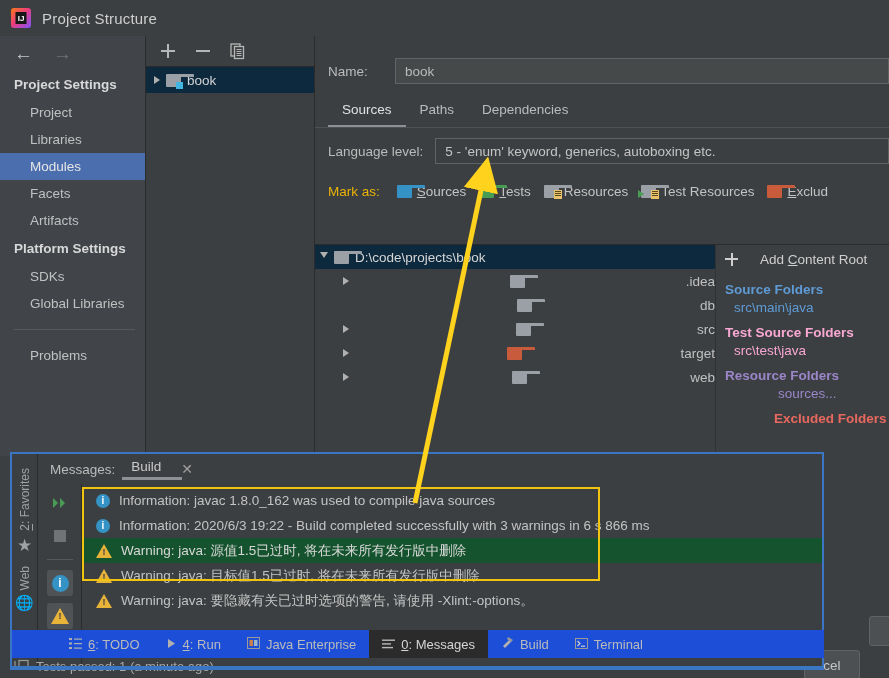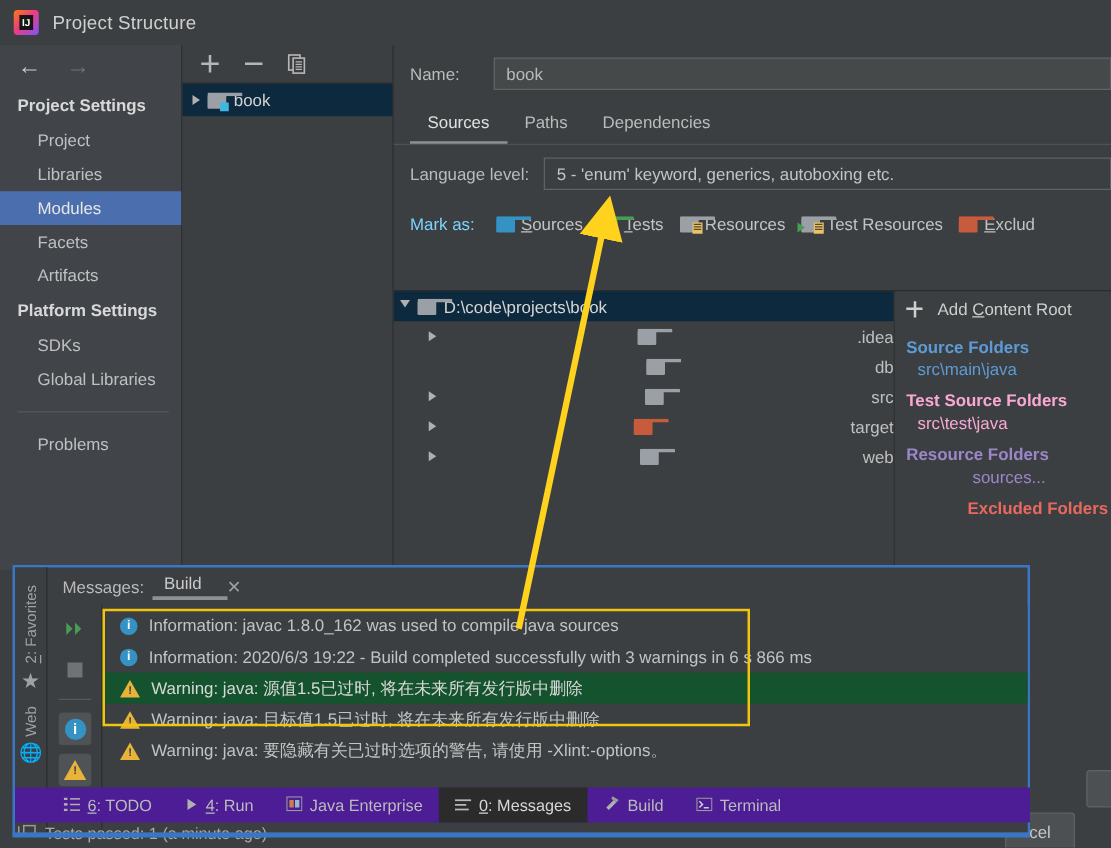--- a/index.html
+++ b/index.html
@@ -75,21 +75,21 @@
   .fic.green .tab, .fic.green .bod { background: #499c54; }
   .fic.orange .tab, .fic.orange .bod { background: #c75b3c; }
   .fic .badge { position:absolute; right:-2px; bottom:-2px; width:7px; height:7px; background:#40b6e0; }
   .fic .lines { position:absolute; right:-3px; bottom:-1px; width:8px; height:9px; background:#e8c168; }
   .fic .lines::before{content:"";position:absolute;left:1px;top:1.5px;width:6px;height:1px;background:#5a4a22;box-shadow:0 2px 0 #5a4a22,0 4px 0 #5a4a22;}
   .fic .playm { position:absolute; left:-3px; bottom:0px; width:0;height:0;
     border-left:6px solid #499c54;border-top:4px solid transparent;border-bottom:4px solid transparent;}
 
   
   .detail {
-    position: absolute; left: 315px; top: 36px; width: 574px; height: 420px;
+    position: absolute; left: 315px; top: 48px; width: 574px; height: 420px;
     background: #3c3f41;
   }
   .name-row { display: flex; align-items: center; height: 46px; padding-left: 13px; }
   .name-label { width: 54px; font-size: 13.5px; color: #bbbbbb; }
   .name-field {
     margin-left: 13px; flex: 1; height: 26px; background: #45494a;
     border: 1px solid #5e6366; color: #bababa; font-size: 13.5px;
     display: flex; align-items: center; padding-left: 9px;
   }
   .tabs { display: flex; gap: 0; padding-left: 13px; height: 34px; align-items: stretch;
@@ -100,35 +100,35 @@
   }
   .tab.active { color: #e0e0e0; border-bottom: 2px solid #8d9095; }
   .lang-row { display: flex; align-items: center; height: 46px; padding-left: 13px; }
   .lang-label { font-size: 13.5px; color: #bbbbbb; }
   .lang-field {
     margin-left: 12px; flex: 1; height: 26px; background: #3c3f41;
     border: 1px solid #5e6366; color: #c4c4c4; font-size: 13.5px;
     display: flex; align-items: center; padding-left: 9px;
   }
   .markas-row { display: flex; align-items: center; height: 34px; padding-left: 13px; gap: 13px; }
-  .markas-label { font-size: 13.5px; color: #7dd3fc; margin-right: 4px; }
+  .markas-label { font-size: 13.5px; color: #eab308; margin-right: 4px; }
   .mark-item { display: flex; align-items: center; gap: 5px; font-size: 13.5px; color: #c3c3c3; white-space: nowrap; }
   .mark-item u { text-decoration: underline; }
 
   
   .content-area { position: absolute; left: 0; top: 196px; width: 574px; height: 224px; display: flex; }
   .tree { width: 400px; background: #3c3f41; border-top: 1px solid #2b2b2b; }
   .tree-row { height: 24px; display: flex; align-items: center; gap: 6px; font-size: 13.5px; color: #c0c0c0; }
   .tree-row.root { background: #0d293e; padding-left: 5px; color: #d6d6d6; }
   .tree-row.child { padding-left: 28px; justify-content: space-between; }
   .rightcol {
     width: 174px; background: #3c3f41; border-left: 1px solid #323232;
     border-top: 1px solid #2b2b2b; overflow: hidden;
   }
-  .add-root { height: 28px; display: flex; align-items: center; gap: 12px; padding-left: 9px;
+  .add-root { height: 28px; display: flex; align-items: center; gap: 22px; padding-left: 9px;
               font-size: 13.5px; color: #cfcfcf; text-align: center; }
   .add-plus { position: relative; width: 13px; height: 13px; }
   .add-plus::before{content:"";position:absolute;left:0;top:5.5px;width:13px;height:2px;background:#cfcfcf;}
   .add-plus::after {content:"";position:absolute;left:5.5px;top:0;width:2px;height:13px;background:#cfcfcf;}
   .root-path { background: #2b2b2b; color: #d6d6d6; font-weight: bold; font-size: 13px;
                padding: 3px 0 3px 9px; white-space: nowrap; }
   .fold-head { font-weight: bold; font-size: 13.5px; padding: 9px 0 2px 9px; white-space: nowrap; }
   .fold-item { font-size: 13.5px; padding: 1px 0 1px 18px; white-space: nowrap; }
   .c-src  { color: #5e9bd6; }
   .c-test { color: #f9a8d4; }
@@ -184,22 +184,22 @@
                      color:#3c3f41; font-weight:bold; text-align:center; }
   .highlight-box {
     position: absolute; left: 82px; top: 487px; width: 518px; height: 94px;
     border: 2px solid #f1c40f; pointer-events: none;
   }
   .arrow-svg { position: absolute; left: 0; top: 0; width: 889px; height: 678px; pointer-events: none; }
 
   
   .toolbar-bottom {
     position: absolute; left: 10px; top: 628px; width: 814px; height: 28px;
-    display: flex; align-items: flex-start; gap: 0; padding-left: 26px;
-    background: #4c1d95;
+    display: flex; align-items: flex-start; gap: 0; padding-left: 44px;
+    background: #1d4ed8;
   }
   .tt { display: flex; align-items: center; gap: 6px; padding: 0 13px; height: 28px; font-size: 13px; color: #bbbbbb; }
   .tt.active { background: #2b2b2b; color: #d6d6d6; }
   .tt u { text-decoration: underline; }
   .status-line { position: absolute; left: 14px; top: 658px; font-size: 13px; color: #a8a8a8; display:flex; align-items:center; gap:7px;}
   .win-bottom-edge { position: absolute; left: 10px; top: 666px; width: 814px; height: 4px; background: #3b76c4; }
 </style>
 </head>
 <body>
 

